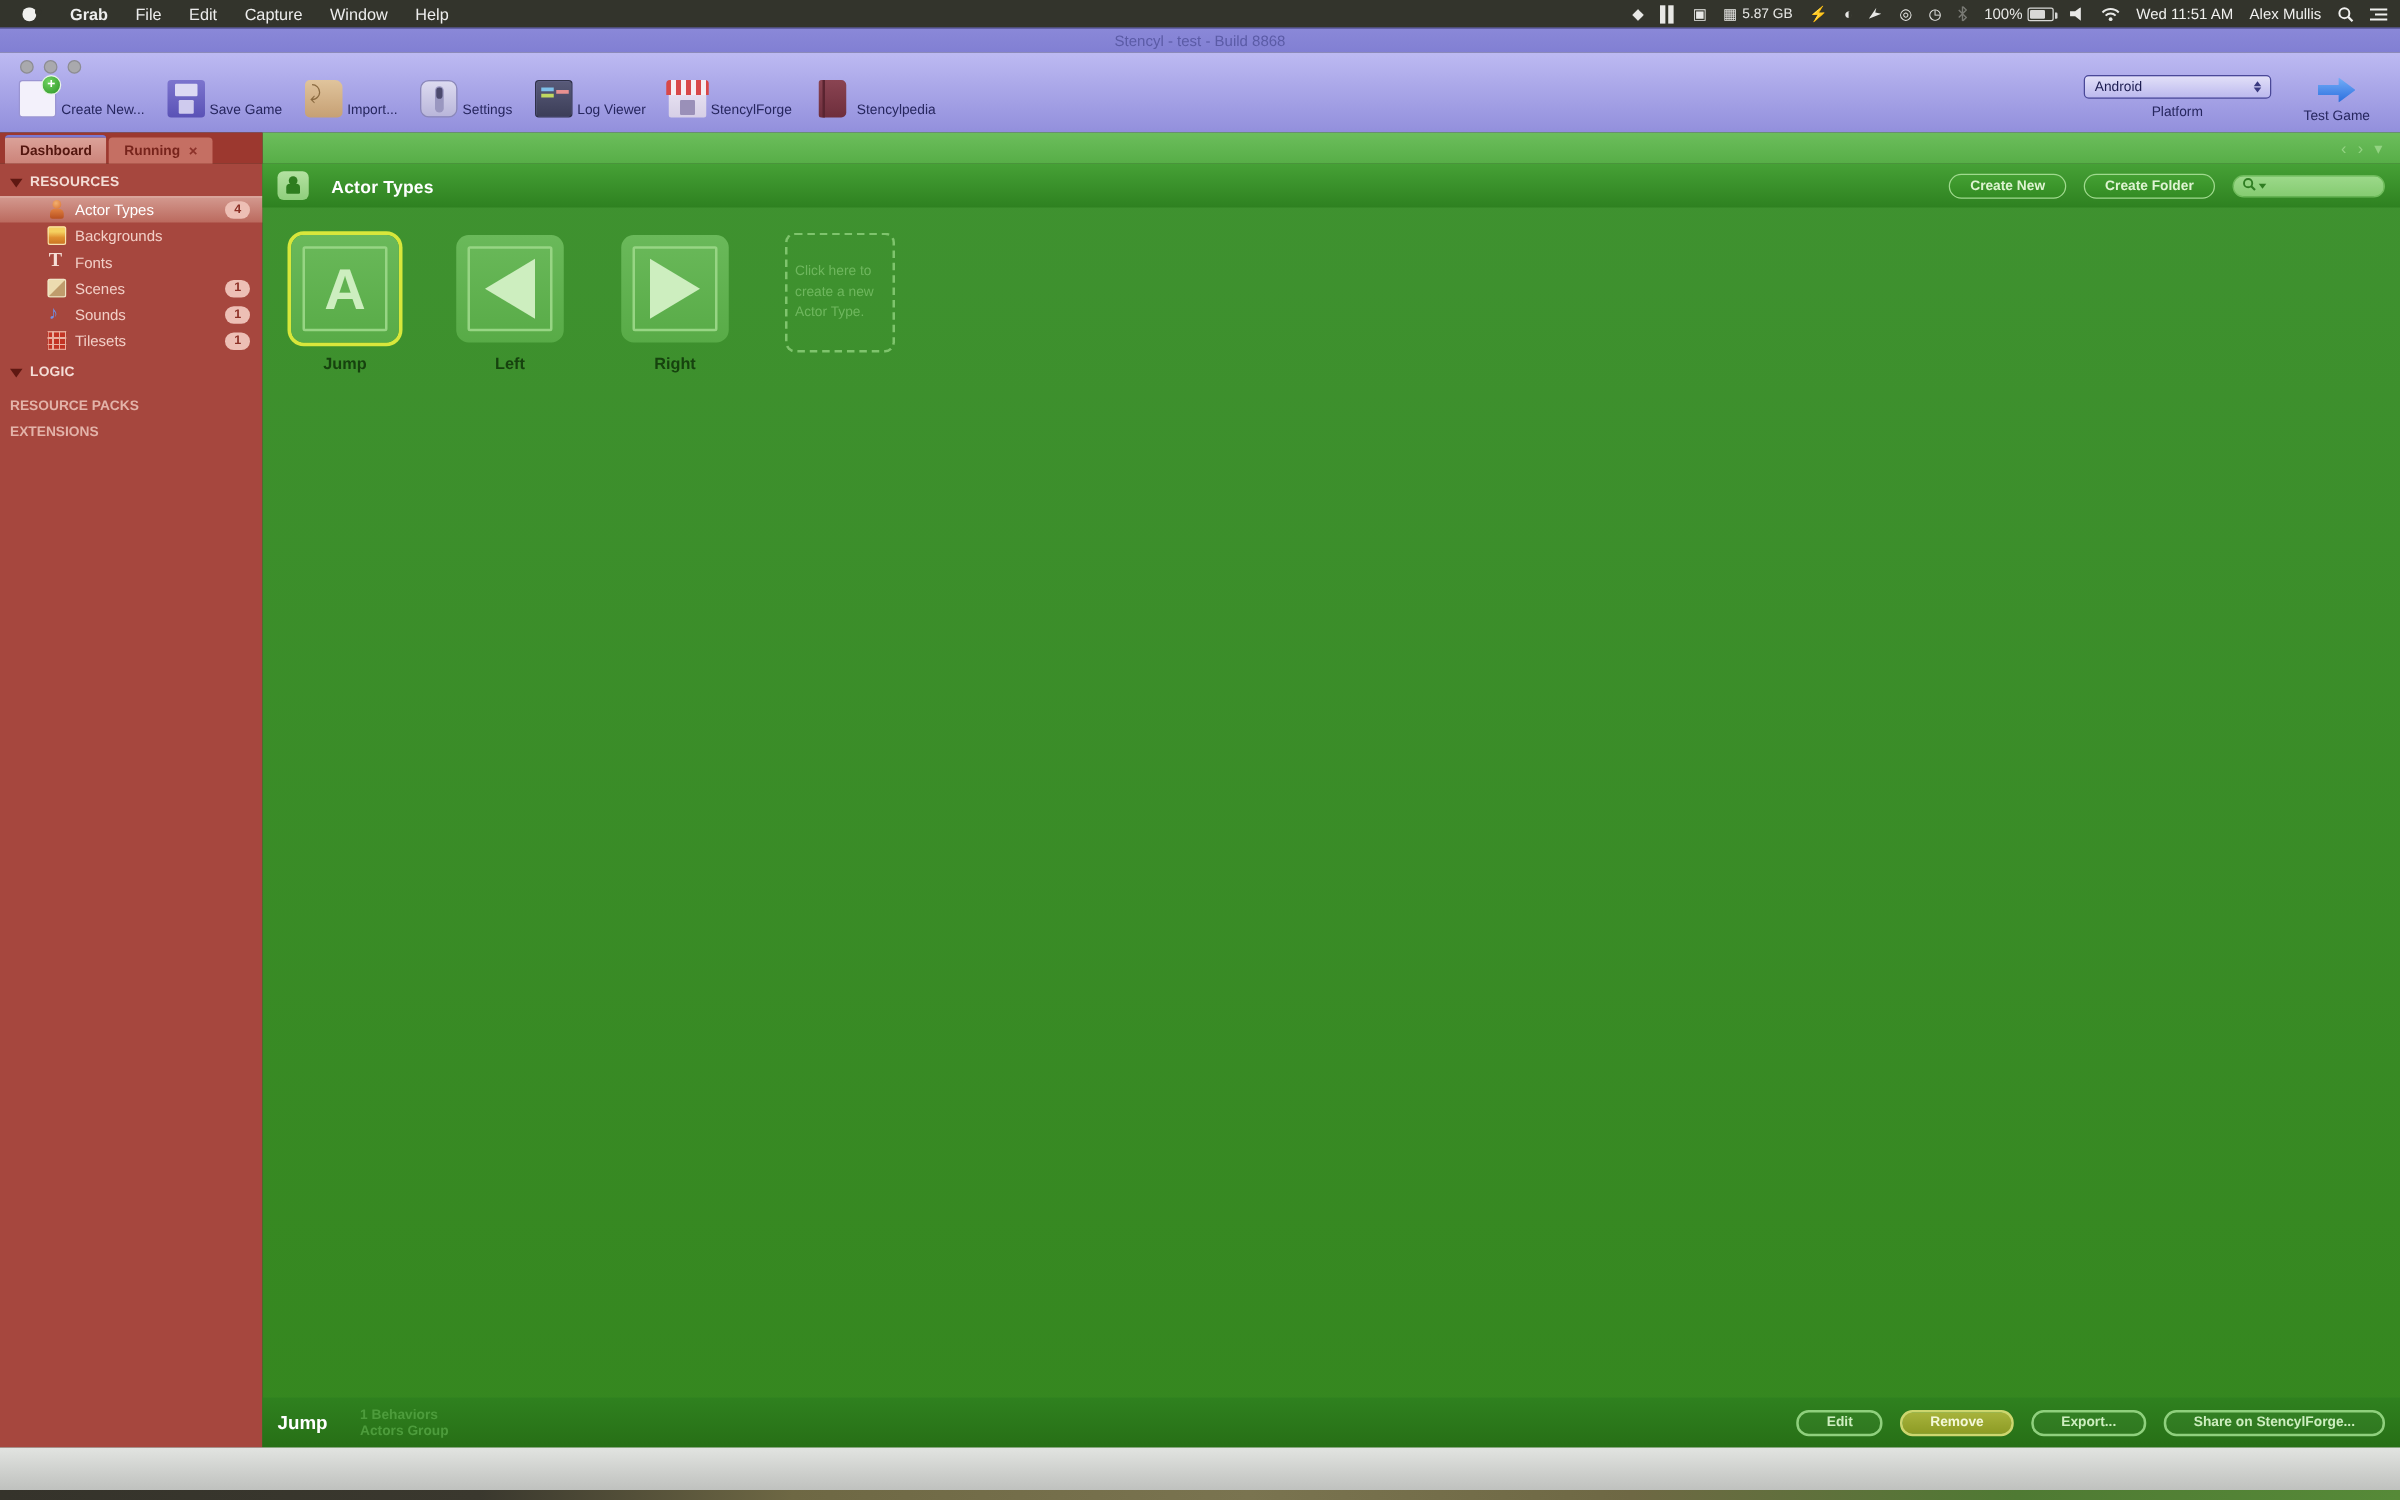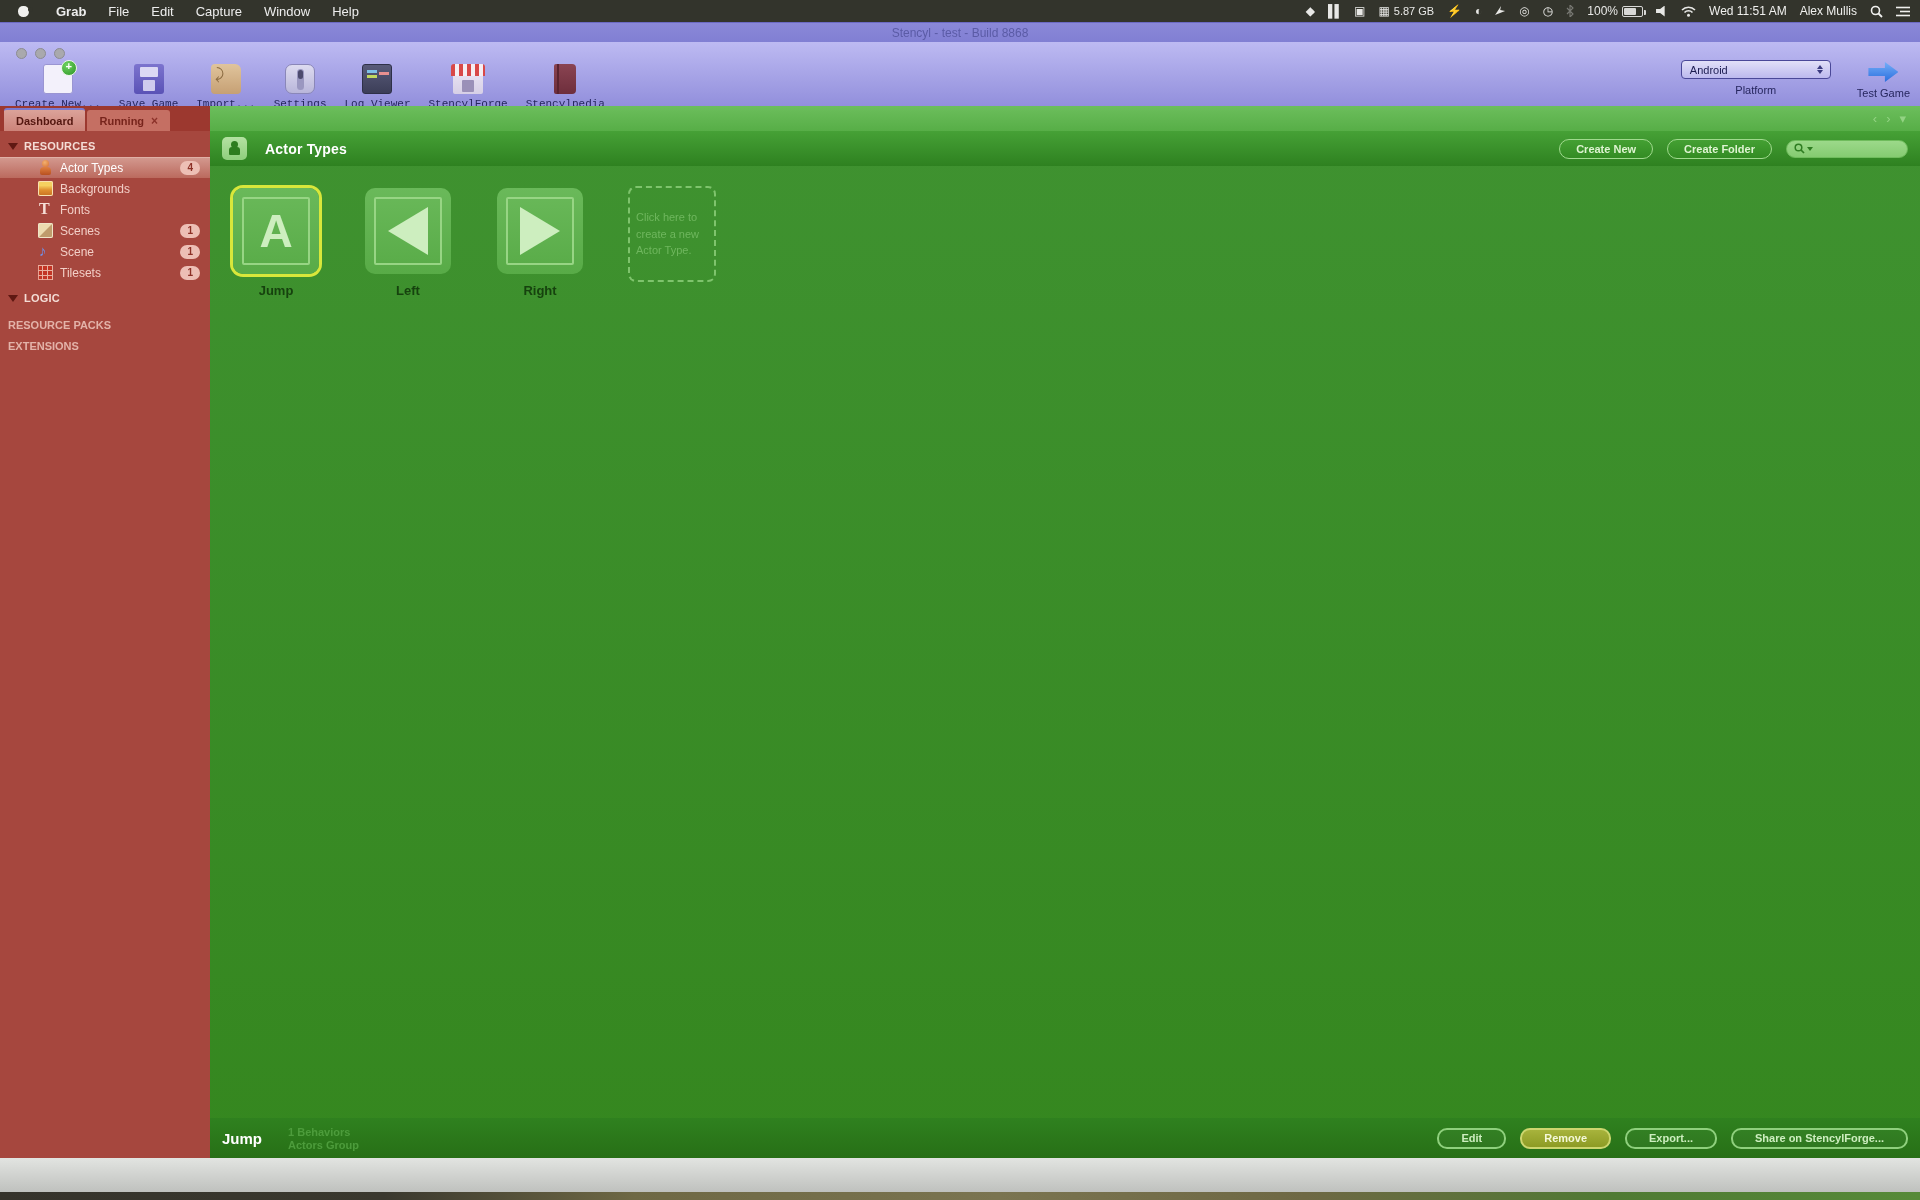--- a/index.html
+++ b/index.html
@@ -35,21 +35,21 @@
     background:linear-gradient(#8a88d8,#817fd3); border-top:1px solid #6c6ac4;
     display:flex; align-items:center; justify-content:center; }
   .titlebar .wtitle { color:#5b5ba6; font-size:12px; }
 
   
   .toolbar { position:absolute; top:42px; left:0; right:0; height:64px;
     background:linear-gradient(#bdbaf2,#928fdc); }
   .window-dots { position:absolute; top:-12px; left:16px; display:flex; gap:8px; }
   .wdot { width:11px; height:11px; border-radius:50%; background:#a9a9ad; border:1px solid #8c8c92; }
   .tb-left { position:absolute; left:6px; top:10px; display:flex; align-items:flex-start; }
-  .tb-btn { display:flex; flex-direction:column; align-items:center; gap:4px; padding:0 9px;font-family:Liberation Mono, monospace; }
+  .tb-btn { display:flex; flex-direction:row; align-items:flex-end; gap:4px; padding:0 9px; }
   .tb-btn .tb-ic { width:30px; height:30px; position:relative; }
   .tb-btn .tb-label { font-size:11px; color:#26265e; white-space:nowrap; }
 
   .icon-create-new { background:#f3f1fb; border:1px solid #9a95d2; border-radius:3px; }
   .icon-create-new::after { content:"+"; position:absolute; right:-5px; top:-5px; width:14px; height:14px;
     background:radial-gradient(circle at 35% 30%, #6fd35f, #2c9427); border:1px solid #e8f5e6; border-radius:50%;
     color:#fff; font-size:11px; line-height:13px; text-align:center; font-weight:bold; }
   .icon-save { background:linear-gradient(#7c74ce,#5a52b6); border-radius:3px; }
   .icon-save::before { content:""; position:absolute; left:6px; top:3px; right:6px; height:10px; background:#dcd9f4; border-radius:1px;}
   .icon-save::after { content:""; position:absolute; left:9px; top:16px; right:9px; bottom:3px; background:#cfcbee; border-radius:1px;}
@@ -60,21 +60,21 @@
   .icon-settings::after { content:""; position:absolute; left:12px; top:5px; width:5px; height:9px; background:#4c4a6e; border-radius:3px;}
   .icon-log-viewer { background:linear-gradient(#585a78,#3c3e58); border:1px solid #2e3048; border-radius:3px; }
   .icon-log-viewer::before { content:""; position:absolute; left:4px; top:5px; width:10px; height:3px; background:#7ec0e8; box-shadow:0 5px 0 #c0d860, 12px 2px 0 #e89090; }
   .icon-stencylforge { background:linear-gradient(#efeaf6,#d6cfe6); border-radius:2px; }
   .icon-stencylforge::before { content:""; position:absolute; left:-2px; right:-2px; top:0; height:12px; border-radius:3px 3px 0 0;
     background:repeating-linear-gradient(90deg,#d84848 0 4px,#f5eef2 4px 8px); }
   .icon-stencylforge::after { content:""; position:absolute; left:9px; top:16px; width:12px; height:12px; background:#9a90b8; border-radius:1px;}
   .icon-stencylpedia { background:linear-gradient(#8a4452,#6e2e3c); border-radius:2px 4px 4px 2px; width:22px !important; margin:0 4px; }
   .icon-stencylpedia::before { content:""; position:absolute; left:3px; top:0; bottom:0; width:2px; background:#5a2430; }
 
-  .tb-right { position:absolute; right:10px; top:10px; display:flex; align-items:flex-start; gap:26px; }
+  .tb-right { position:absolute; right:24px; top:10px; display:flex; align-items:flex-start; gap:26px; }
   .tb-col { display:flex; flex-direction:column; align-items:center; gap:5px; }
   .platform-select { width:150px; height:19px; background:linear-gradient(#e2e0f8,#bcb9ee);
     border:1px solid #4a4898; border-radius:4px; display:flex; align-items:center;
     font-size:11px; color:#1c1c50; padding-left:8px; position:relative; }
   .platform-select .stepper { position:absolute; right:3px; top:2px; bottom:2px; width:13px;
     display:flex; flex-direction:column; align-items:center; justify-content:center; gap:1px; }
   .platform-select .stepper i { width:0; height:0; border-left:3px solid transparent; border-right:3px solid transparent; }
   .platform-select .stepper i.up { border-bottom:4px solid #3a3a80; }
   .platform-select .stepper i.dn { border-top:4px solid #3a3a80; }
   .tb-sub { font-size:11px; color:#26265e; }
@@ -375,21 +375,21 @@
         </div>
 
         <div class="side-row">
           <span class="si icon-scenes"></span>
           <span class="lbl">Scenes</span>
           <span class="badge">1</span>
         </div>
 
         <div class="side-row">
           <span class="si icon-sounds"></span>
-          <span class="lbl">Scene</span>
+          <span class="lbl">Sounds</span>
           <span class="badge">1</span>
         </div>
 
         <div class="side-row">
           <span class="si icon-tilesets"></span>
           <span class="lbl">Tilesets</span>
           <span class="badge">1</span>
         </div>
       </div>
     <div class="side-header">

